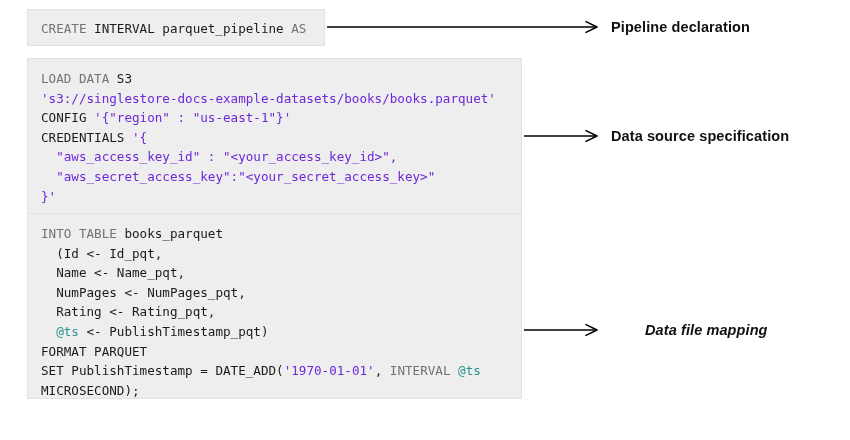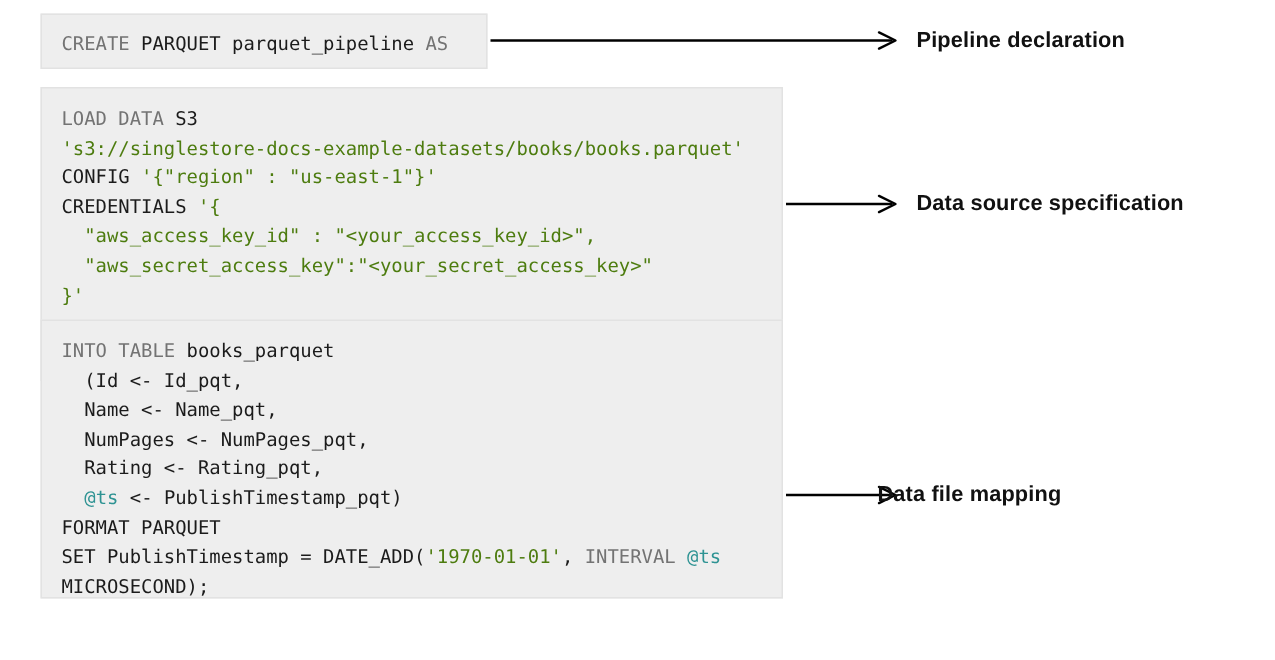--- a/index.html
+++ b/index.html
@@ -55,21 +55,21 @@
     top: 213px;
     width: 495px;
     height: 186px;
     padding: 10px 0 0 13px;
   }
 
   .code-line { display: block; height: 19.6px; }
 
   
   .kw  { color: #737373; }
-  .str { color: #4d7c0f; }
+  .str { color: #6d28d9; }
   .var { color: #2e9393; }
   .pln { color: #1b1b1b; }
 
   
   .arrow {
     position: absolute;
     height: 12px;
     pointer-events: none;
   }
   .arrow svg { display: block; overflow: visible; }
@@ -79,28 +79,28 @@
     position: absolute;
     font-family: "Liberation Sans", sans-serif;
     font-size: 14.5px;
     font-weight: bold;
     color: #111111;
     white-space: nowrap;
     letter-spacing: 0.1px;
   }
   #label-1 { left: 611px; top: 19px; }
   #label-2 { left: 611px; top: 128px; }
-  #label-3 { left: 585px; top: 322px; }
+  #label-3 { left: 645px; top: 322px; font-style: italic; }
 </style>
 </head>
 <body>
 
 <div class="diagram">
 
-  <div class="code-block" id="block-1"><span class="code-line"><span class="kw">CREATE</span><span class="pln"> PARQUET parquet_pipeline </span><span class="kw">AS</span></span></div>
+  <div class="code-block" id="block-1"><span class="code-line"><span class="kw">CREATE</span><span class="pln"> INTERVAL parquet_pipeline </span><span class="kw">AS</span></span></div>
 
   <div class="code-block" id="block-2"><span class="code-line"><span class="kw">LOAD DATA</span><span class="pln"> S3</span></span><span class="code-line"><span class="str">'s3://singlestore-docs-example-datasets/books/books.parquet'</span></span><span class="code-line"><span class="pln">CONFIG </span><span class="str">'{"region" : "us-east-1"}'</span></span><span class="code-line"><span class="pln">CREDENTIALS </span><span class="str">'{</span></span><span class="code-line"><span class="str">  "aws_access_key_id" : "&lt;your_access_key_id&gt;",</span></span><span class="code-line"><span class="str">  "aws_secret_access_key":"&lt;your_secret_access_key&gt;"</span></span><span class="code-line"><span class="str">}'</span></span></div>
 
   <div class="code-block" id="block-3"><span class="code-line"><span class="kw">INTO TABLE</span><span class="pln"> books_parquet</span></span><span class="code-line"><span class="pln">  (Id &lt;- Id_pqt,</span></span><span class="code-line"><span class="pln">  Name &lt;- Name_pqt,</span></span><span class="code-line"><span class="pln">  NumPages &lt;- NumPages_pqt,</span></span><span class="code-line"><span class="pln">  Rating &lt;- Rating_pqt,</span></span><span class="code-line"><span class="pln">  </span><span class="var">@ts</span><span class="pln"> &lt;- PublishTimestamp_pqt)</span></span><span class="code-line"><span class="pln">FORMAT PARQUET</span></span><span class="code-line"><span class="pln">SET PublishTimestamp = DATE_ADD(</span><span class="str">'1970-01-01'</span><span class="pln">, </span><span class="kw">INTERVAL</span><span class="pln"> </span><span class="var">@ts</span></span><span class="code-line"><span class="pln">MICROSECOND);</span></span></div>
 
   <div class="arrow" id="arrow-1" style="left:327px; top:21px; width:277px;">
     <svg width="277" height="12" viewBox="0 0 277 12">
       <line x1="0" y1="6" x2="268" y2="6" stroke="#000000" stroke-width="1.6"></line>
       <polyline points="259,0.6 270,6 259,11.4" fill="none" stroke="#000000" stroke-width="1.6" stroke-linecap="round" stroke-linejoin="round"></polyline>
     </svg>

